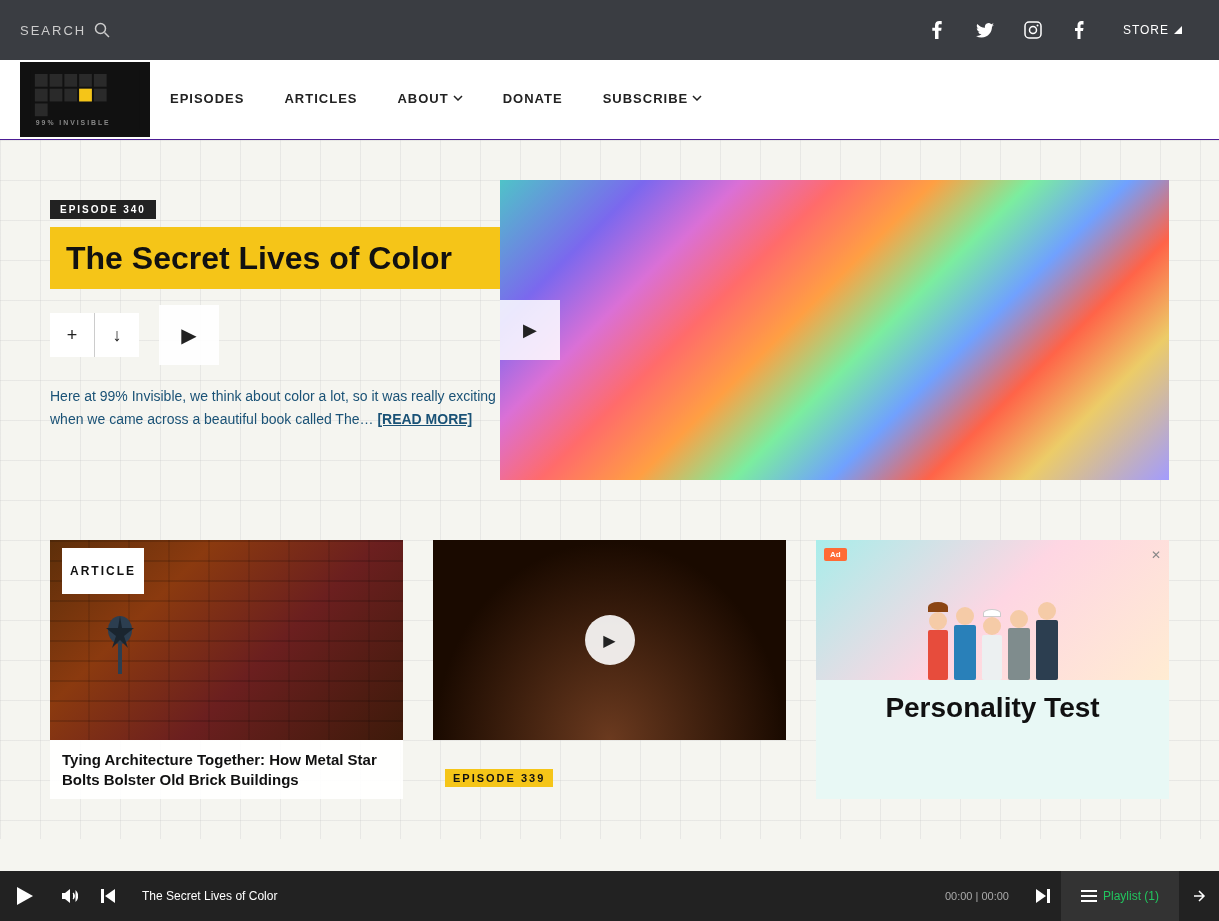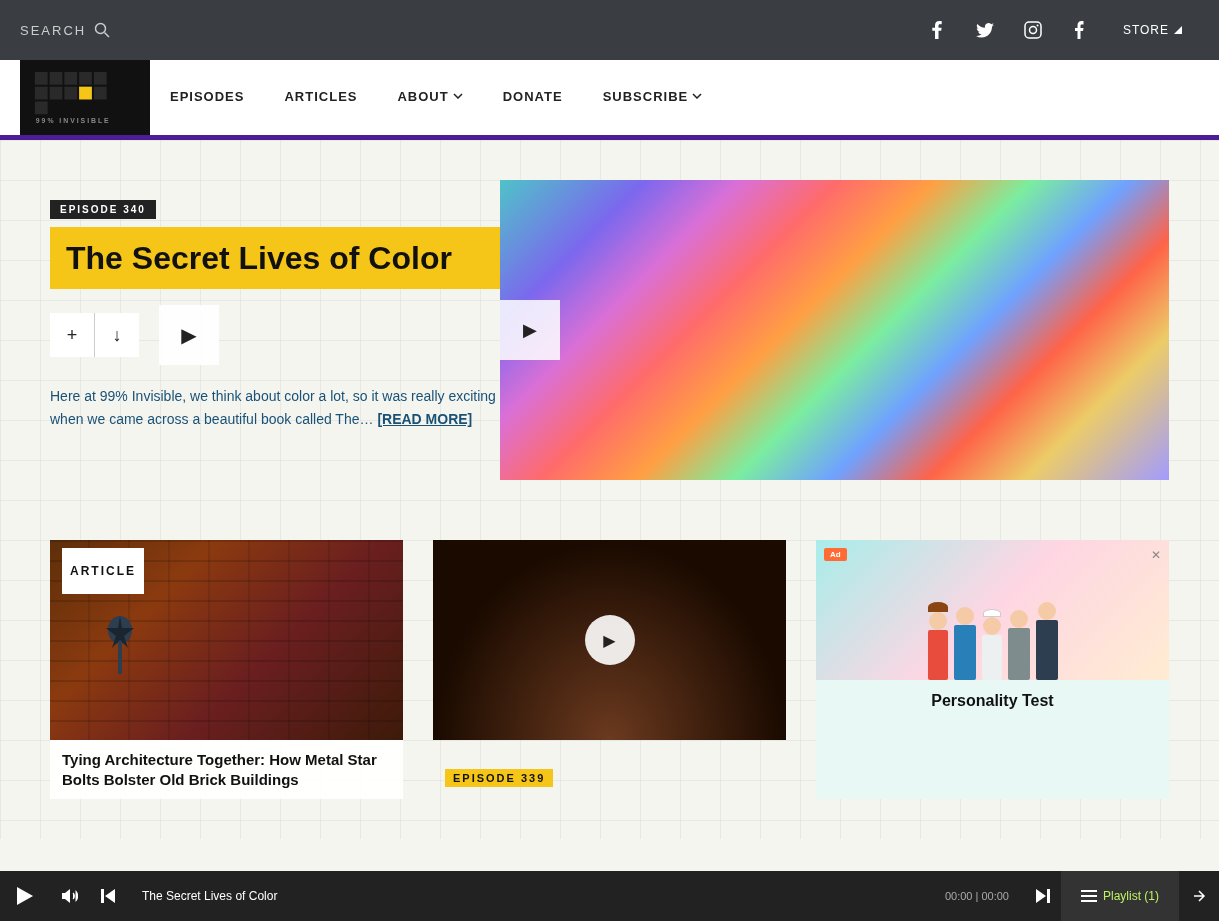--- a/index.html
+++ b/index.html
@@ -29,21 +29,21 @@
       padding: 8px 16px; cursor: pointer; display: flex; align-items: center; gap: 4px;
     }
 
     
     .nav-bar {
       background: #fff;
       display: flex;
       align-items: center;
       padding: 0 20px;
       height: 80px;
-      border-bottom: 5px solid #4c1d95;
+      border-bottom: 1px solid #4c1d95;
     }
     nav { display: flex; align-items: center; gap: 0; flex: 1; }
     .nav-item {
       padding: 10px 20px;
       font-size: 13px; font-weight: 700; letter-spacing: 1px;
       text-transform: uppercase; color: #222;
       cursor: pointer; text-decoration: none;
       border-bottom: 3px solid transparent;
       display: flex; align-items: center; gap: 4px;
     }
@@ -233,21 +233,21 @@
       position: absolute; top: 8px; left: 8px;
       background: #ff6b35;
       color: #fff; font-size: 8px; font-weight: 700;
       padding: 2px 6px; border-radius: 2px;
     }
     .ad-badge-x {
       position: absolute; top: 8px; right: 8px;
       color: #888; font-size: 12px; cursor: pointer;
     }
     .ad-content { padding: 12px; text-align: center; }
-    .ad-title { font-size: 16px; font-weight: 900; color: #111; margin-bottom: 6px; }
+    .ad-title { font-size: 28px; font-weight: 900; color: #111; margin-bottom: 6px; }
 
     
     .playlist-bar {
       position: fixed; bottom: 0; left: 0; right: 0;
       background: #222;
       height: 50px;
       display: flex; align-items: center;
       z-index: 100;
     }
     .pb-play { 
@@ -273,21 +273,21 @@
     }
     .pb-time { color: #aaa; font-size: 11px; padding: 0 16px; }
     .pb-next {
       width: 36px; height: 50px;
       background: transparent; border: none;
       color: #fff; font-size: 14px; cursor: pointer;
       display: flex; align-items: center; justify-content: center;
     }
     .pb-playlist {
       background: #333; border: none;
-      color: #bef264; height: 50px; padding: 16px 20px;
+      color: #22c55e; height: 50px; padding: 16px 20px;
       font-size: 12px; cursor: pointer;
       display: flex; align-items: center; gap: 6px;
     }
     .pb-expand {
       width: 40px; height: 50px;
       background: transparent; border: none;
       color: #fff; font-size: 16px; cursor: pointer;
       display: flex; align-items: center; justify-content: center;
     }
     

